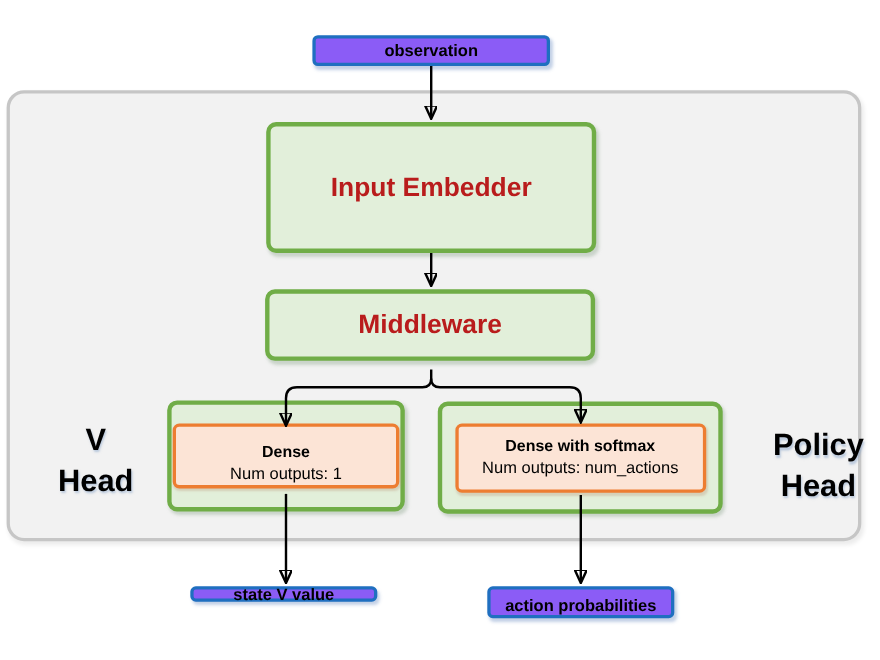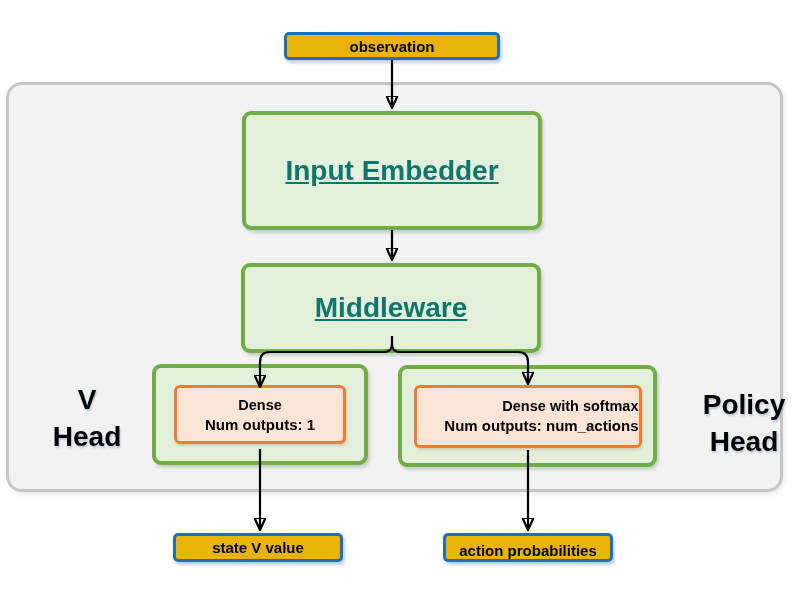--- a/index.html
+++ b/index.html
@@ -18,51 +18,51 @@
   .outer-frame {
     left: 6px; top: 82px; width: 777px; height: 410px;
     background: #f2f2f2;
     border: 3px solid #c6c6c6;
     border-radius: 16px;
     box-shadow: 2px 3px 4px rgba(0,0,0,0.08);
   }
 
   
   .io-box {
-    background: #eab308;
+    background: #8b5cf6;
     border: 3px solid #1f6fc0;
     border-radius: 5px;
     display: flex; align-items: center; justify-content: center;
     font-weight: bold; font-size: 15px; color: #000;
     box-shadow: 2px 3px 3px rgba(120,150,200,0.45);
   }
 
   
   .green-box {
     background: #e2efda;
     border: 4px solid #70ad47;
     border-radius: 9px;
     display: flex; align-items: center; justify-content: center;
     box-shadow: 2px 3px 3px rgba(140,165,140,0.4);
   }
   .green-box .big-label {
-    font-weight: bold; font-size: 28px; color: #0f766e; text-decoration: underline;
+    font-weight: bold; font-size: 24px; color: #b91c1c;
   }
 
   
   .orange-box {
     background: #fce4d6;
     border: 3px solid #ed7d31;
     border-radius: 6px;
     display: flex; flex-direction: column;
     align-items: center; justify-content: center;
     box-shadow: 1px 2px 2px rgba(190,150,120,0.35);
   }
   .orange-title { font-weight: bold; font-size: 14.5px; color: #000; line-height: 20px; }
-  .orange-sub   { font-size: 15px; color: #000; line-height: 20px; font-weight: bold; }
+  .orange-sub   { font-size: 15px; color: #000; line-height: 20px; }
 
   
   .head-label {
     font-weight: bold; font-size: 28px; color: #000;
     text-align: center; line-height: 37px;
     text-shadow: 1px 2px 2px rgba(130,160,200,0.5);
   }
 
   #arrow-layer {
     position: absolute; left: 0; top: 0;
@@ -79,49 +79,49 @@
   <div class="abs outer-frame"></div>
 
   <div class="abs io-box" style="left:284px; top:32px; width:216px; height:28px;">
     <span>observation</span>
   </div>
 
   <div class="abs green-box" style="left:242px; top:111px; width:300px; height:119px;">
     <span class="big-label">Input Embedder</span>
   </div>
 
-  <div class="abs green-box" style="left:241px; top:263px; width:300px; height:90px;align-items:center;">
+  <div class="abs green-box" style="left:241px; top:263px; width:300px; height:65px;align-items:center;">
     <span class="big-label">Middleware</span>
   </div>
 
   <div class="abs head-label" style="left:27px; top:381px; width:120px;">
     <div>V</div>
     <div>Head</div>
   </div>
 
   <div class="abs green-box" style="left:152px; top:364px; width:216px; height:101px;">
-    <div class="orange-box" style="width:172px; height:59px;">
+    <div class="orange-box" style="width:206px; height:59px;justify-content:flex-end;">
       <div class="orange-title">Dense</div>
       <div class="orange-sub">Num outputs: 1</div>
     </div>
   </div>
 
   <div class="abs green-box" style="left:398px; top:365px; width:259px; height:102px;">
-    <div class="orange-box" style="width:228px; height:63px;align-items:flex-end;">
+    <div class="orange-box" style="width:228px; height:63px;">
       <div class="orange-title">Dense with softmax</div>
       <div class="orange-sub">Num outputs: num_actions</div>
     </div>
   </div>
 
   <div class="abs head-label" style="left:684px; top:386px; width:120px;">
     <div>Policy</div>
     <div>Head</div>
   </div>
 
-  <div class="abs io-box" style="left:173px; top:533px; width:170px; height:29px;">
+  <div class="abs io-box" style="left:173px; top:533px; width:170px; height:14px;">
     <span>state V value</span>
   </div>
 
   <div class="abs io-box" style="left:443px; top:533px; width:170px; height:29px;align-items:flex-end;">
     <span>action probabilities</span>
   </div>
 
   <svg id="arrow-layer" viewBox="0 0 800 600" xmlns="http://www.w3.org/2000/svg">
     <defs>
       <marker id="ah" markerUnits="userSpaceOnUse" markerWidth="13" markerHeight="12" refX="11" refY="5.5" orient="auto">

